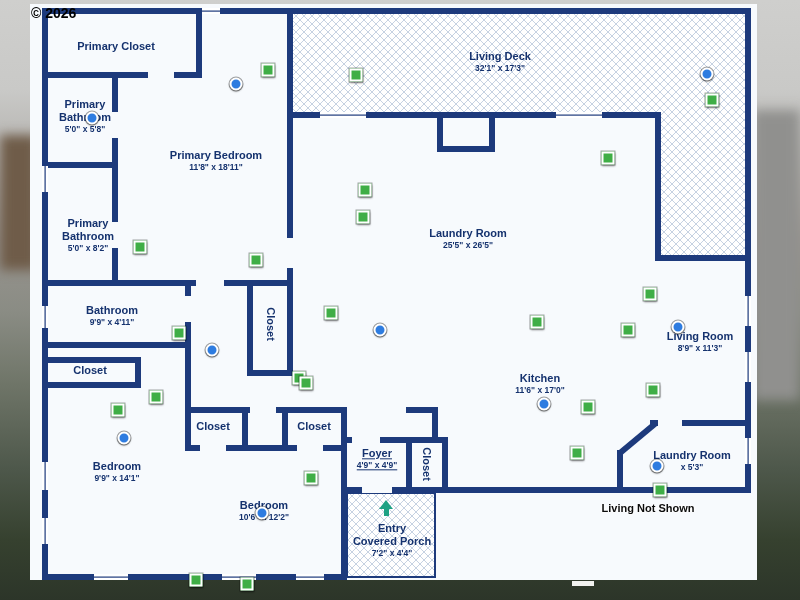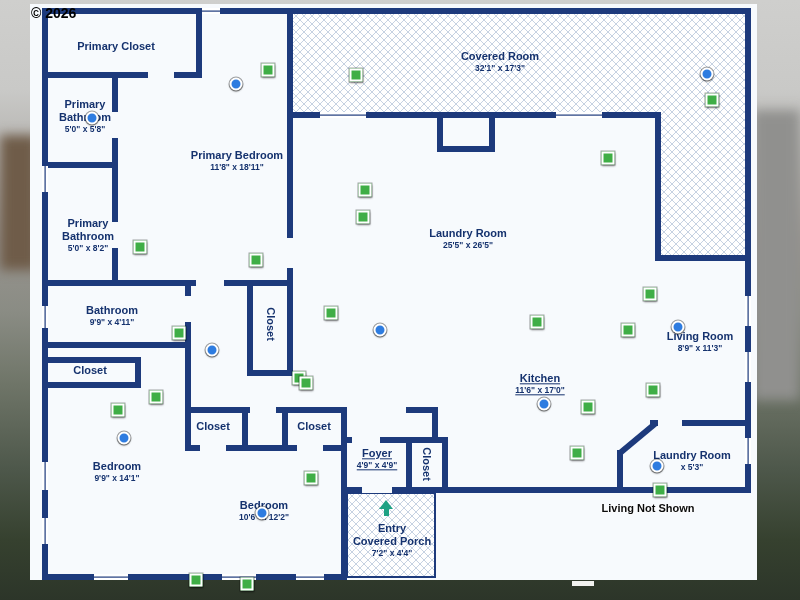--- a/index.html
+++ b/index.html
@@ -158,21 +158,21 @@
 
   <div class="layer">
       <div class="room-label" style="left: 116px; top: 47px;">
         <div class="room-name">Primary Closet</div>
       </div>
       <div class="room-label" style="left: 85px; top: 116px;">
         <div class="room-name">Primary</div>
         <div class="room-name">Bathroom</div>
         <div class="room-dims">5'0" x 5'8"</div>
       </div>
-      <div class="room-label" style="left: 216px; top: 161px; margin-left: 21px;">
+      <div class="room-label" style="left: 216px; top: 161px;">
         <div class="room-name">Primary Bedroom</div>
         <div class="room-dims">11'8" x 18'11"</div>
       </div>
       <div class="room-label" style="left: 88px; top: 235px;">
         <div class="room-name">Primary</div>
         <div class="room-name">Bathroom</div>
         <div class="room-dims">5'0" x 8'2"</div>
       </div>
       <div class="room-label" style="left: 112px; top: 316px;">
         <div class="room-name">Bathroom</div>
@@ -199,32 +199,32 @@
         <div class="room-dims">10'6" x 12'2"</div>
       </div>
       <div class="room-label" style="left: 377px; top: 459px; text-decoration: underline;">
         <div class="room-name">Foyer</div>
         <div class="room-dims">4'9" x 4'9"</div>
       </div>
       <div class="room-label vertical" style="left: 426px; top: 464px;">
         <div class="room-name">Closet</div>
       </div>
       <div class="room-label" style="left: 500px; top: 62px;">
-        <div class="room-name">Covered Room</div>
+        <div class="room-name">Living Deck</div>
         <div class="room-dims">32'1" x 17'3"</div>
       </div>
       <div class="room-label" style="left: 468px; top: 239px;">
         <div class="room-name">Laundry Room</div>
         <div class="room-dims">25'5" x 26'5"</div>
       </div>
       <div class="room-label" style="left: 700px; top: 342px;">
         <div class="room-name">Living Room</div>
         <div class="room-dims">8'9" x 11'3"</div>
       </div>
-      <div class="room-label" style="left: 540px; top: 384px; text-decoration: underline;">
+      <div class="room-label" style="left: 540px; top: 384px;">
         <div class="room-name">Kitchen</div>
         <div class="room-dims">11'6" x 17'0"</div>
       </div>
       <div class="room-label" style="left: 692px; top: 461px;">
         <div class="room-name">Laundry Room</div>
         <div class="room-dims">x 5'3"</div>
       </div>
       <div class="room-label" style="left: 392px; top: 540px;">
         <div class="room-name">Entry</div>
         <div class="room-name">Covered Porch</div>

